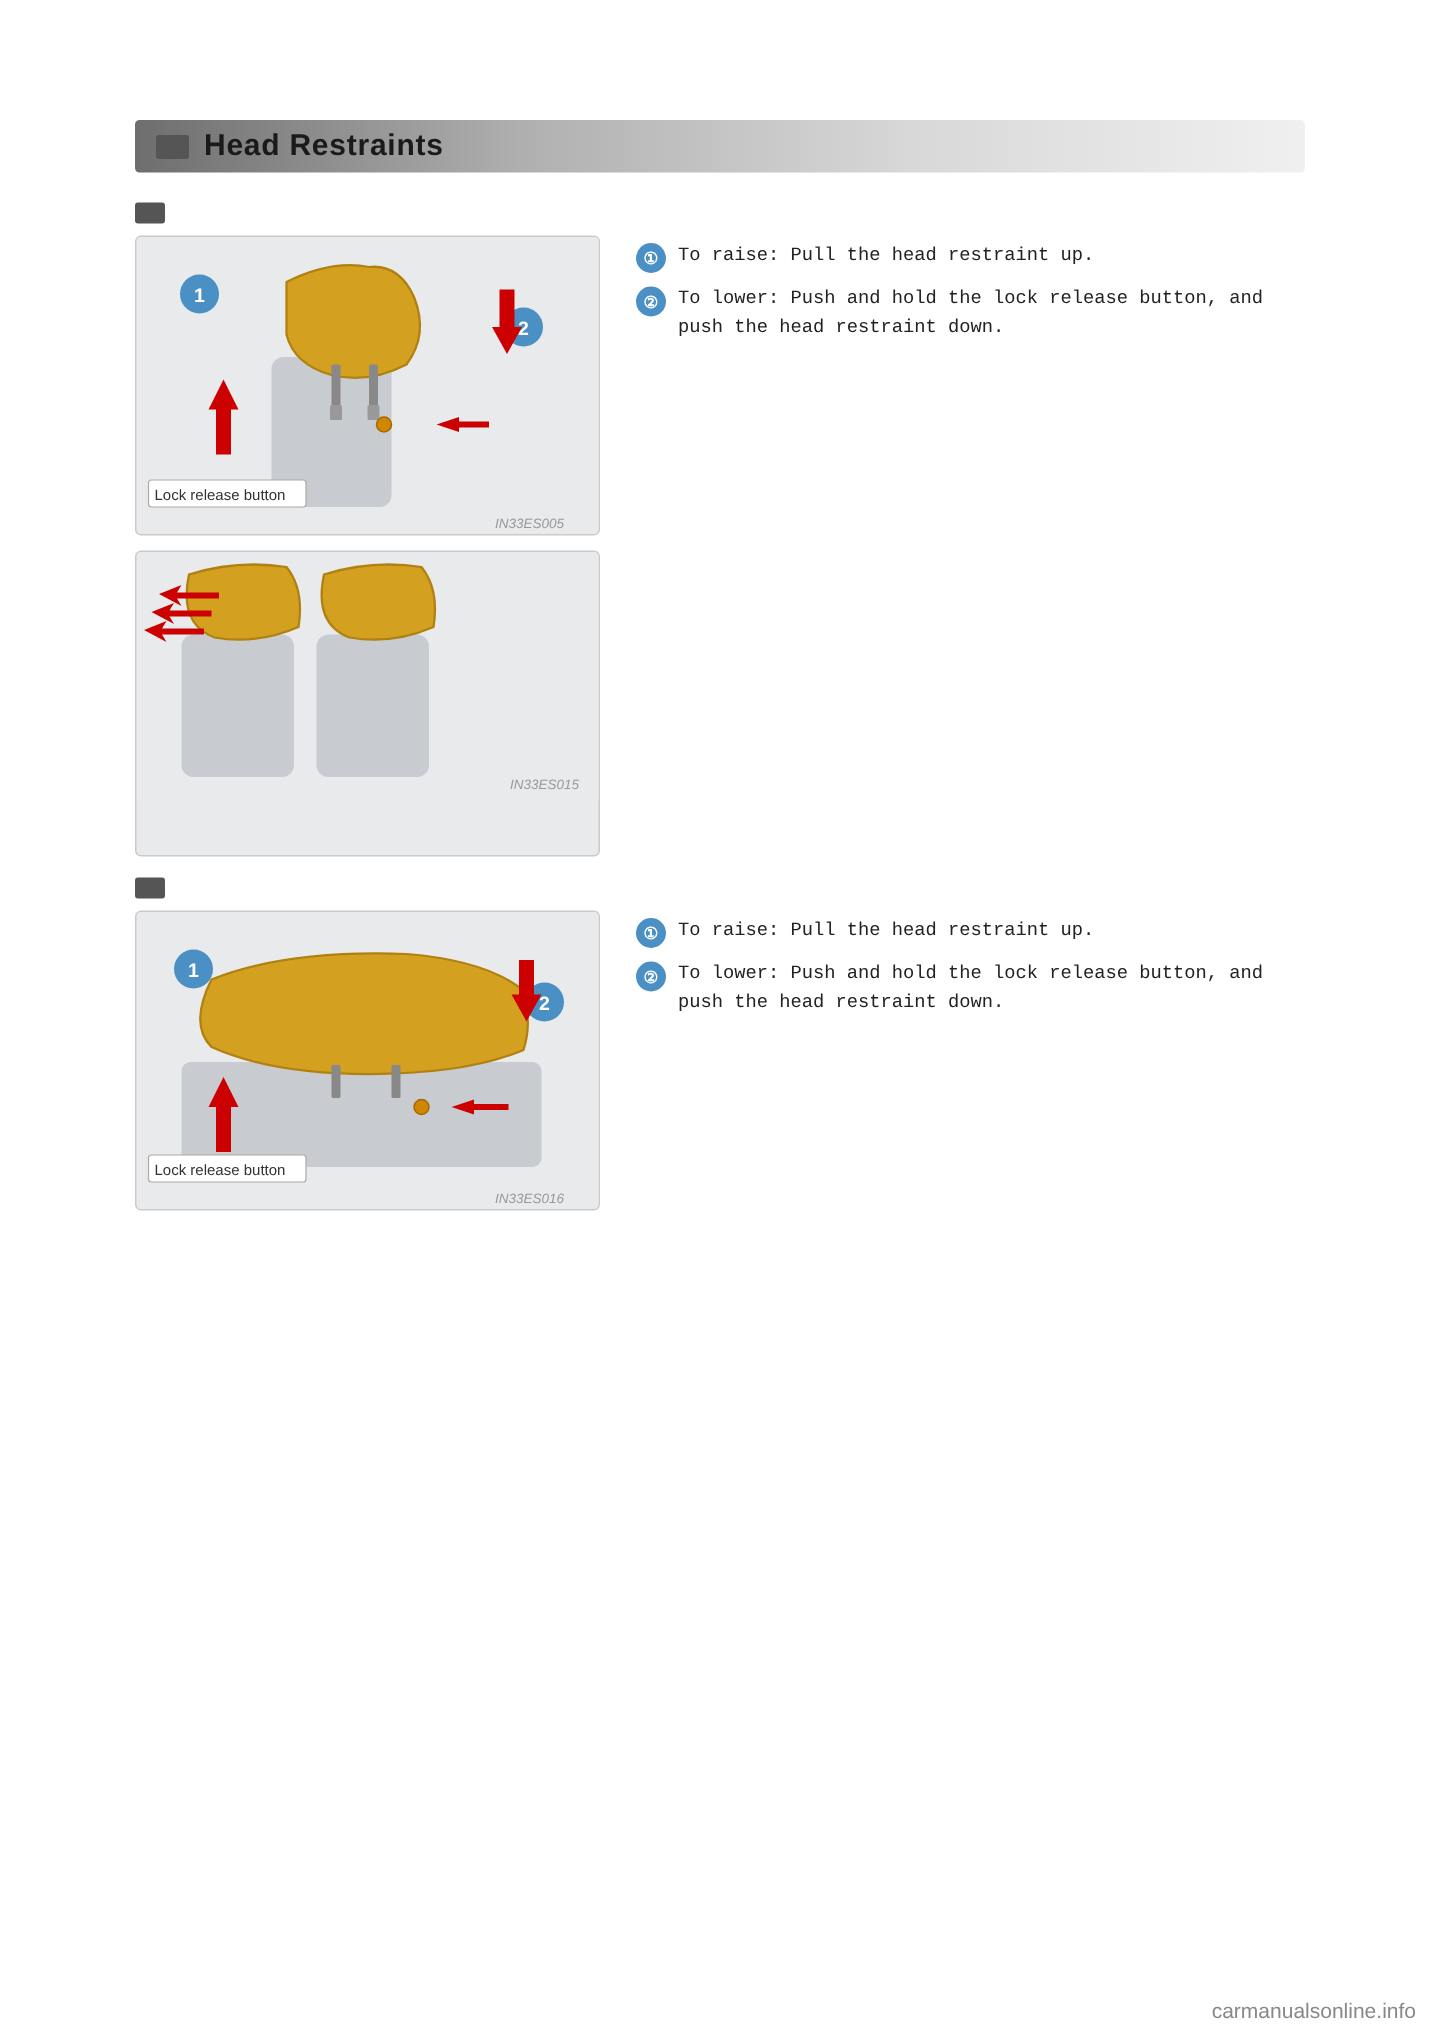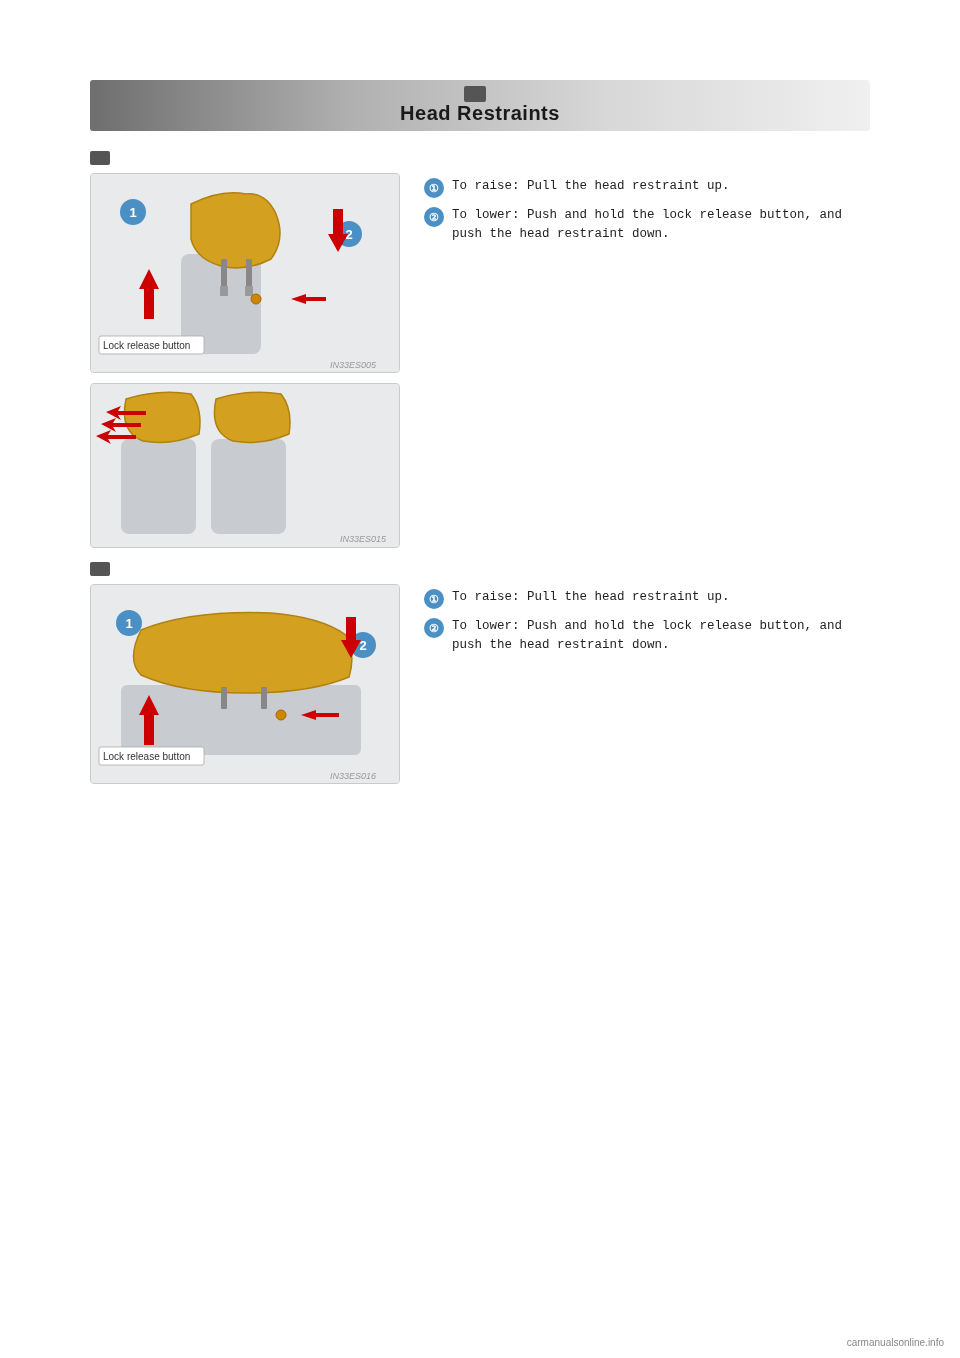--- a/index.html
+++ b/index.html
@@ -24,21 +24,20 @@
       width: 780px;
     }
     
     .section-header {
       display: flex;
       align-items: center;
       margin-bottom: 20px;
       background: linear-gradient(to right, #6e6e6e, #b0b0b0, #d8d8d8, #f0f0f0);
       border-radius: 3px;
       padding: 6px 14px;
-      flex-direction: column;
     }
     .section-header-icon {
       width: 22px;
       height: 16px;
       background: #555;
       border-radius: 2px;
       margin-right: 10px;
       flex-shrink: 0;
     }
     .section-header-title {
@@ -108,21 +107,21 @@
       background: #555;
       border-radius: 2px;
       margin-bottom: 8px;
     }
 
     
     .watermark {
       position: absolute;
       bottom: 10px;
       right: 16px;
-      font-size: 10px;
+      font-size: 14px;
       color: #888;
     }
 
     
     .wide-diagram {
       margin-bottom: 14px;
     }
     .wide-diagram .diagram-img {
       width: 310px;
     }
@@ -187,21 +186,21 @@
           <span class="desc-text">To raise: Pull the head restraint up.</span>
         </div>
         <div class="numbered-item">
           <div class="circle-num">②</div>
           <span class="desc-text">To lower: Push and hold the lock release button, and push the head restraint down.</span>
         </div>
       </div>
     </div>
 
     <div class="wide-diagram">
-      <div class="diagram-img" style="width:310px; height:165px; position:relative;">
+      <div class="diagram-img" style="width:310px; height:204px; position:relative;">
         <svg viewBox="0 0 310 165" width="310" height="165">
           <rect width="310" height="165" fill="#e8eaec"></rect>
 
           <rect x="30" y="55" width="75" height="95" rx="8" fill="#c8ccd0"></rect>
           <rect x="120" y="55" width="75" height="95" rx="8" fill="#c8ccd0"></rect>
 
           <path d="M35,15 Q67,5 100,10 Q112,25 108,50 Q80,62 52,57 Q28,48 35,15 Z" fill="#d4a020" stroke="#b08010" stroke-width="1.5"></path>
           <path d="M125,15 Q157,5 190,10 Q202,25 198,50 Q170,62 142,57 Q118,48 125,15 Z" fill="#d4a020" stroke="#b08010" stroke-width="1.5"></path>
 
           <polygon points="15,28 30,22 27,27 55,27 55,31 27,31 30,36" fill="#cc0000"></polygon>

